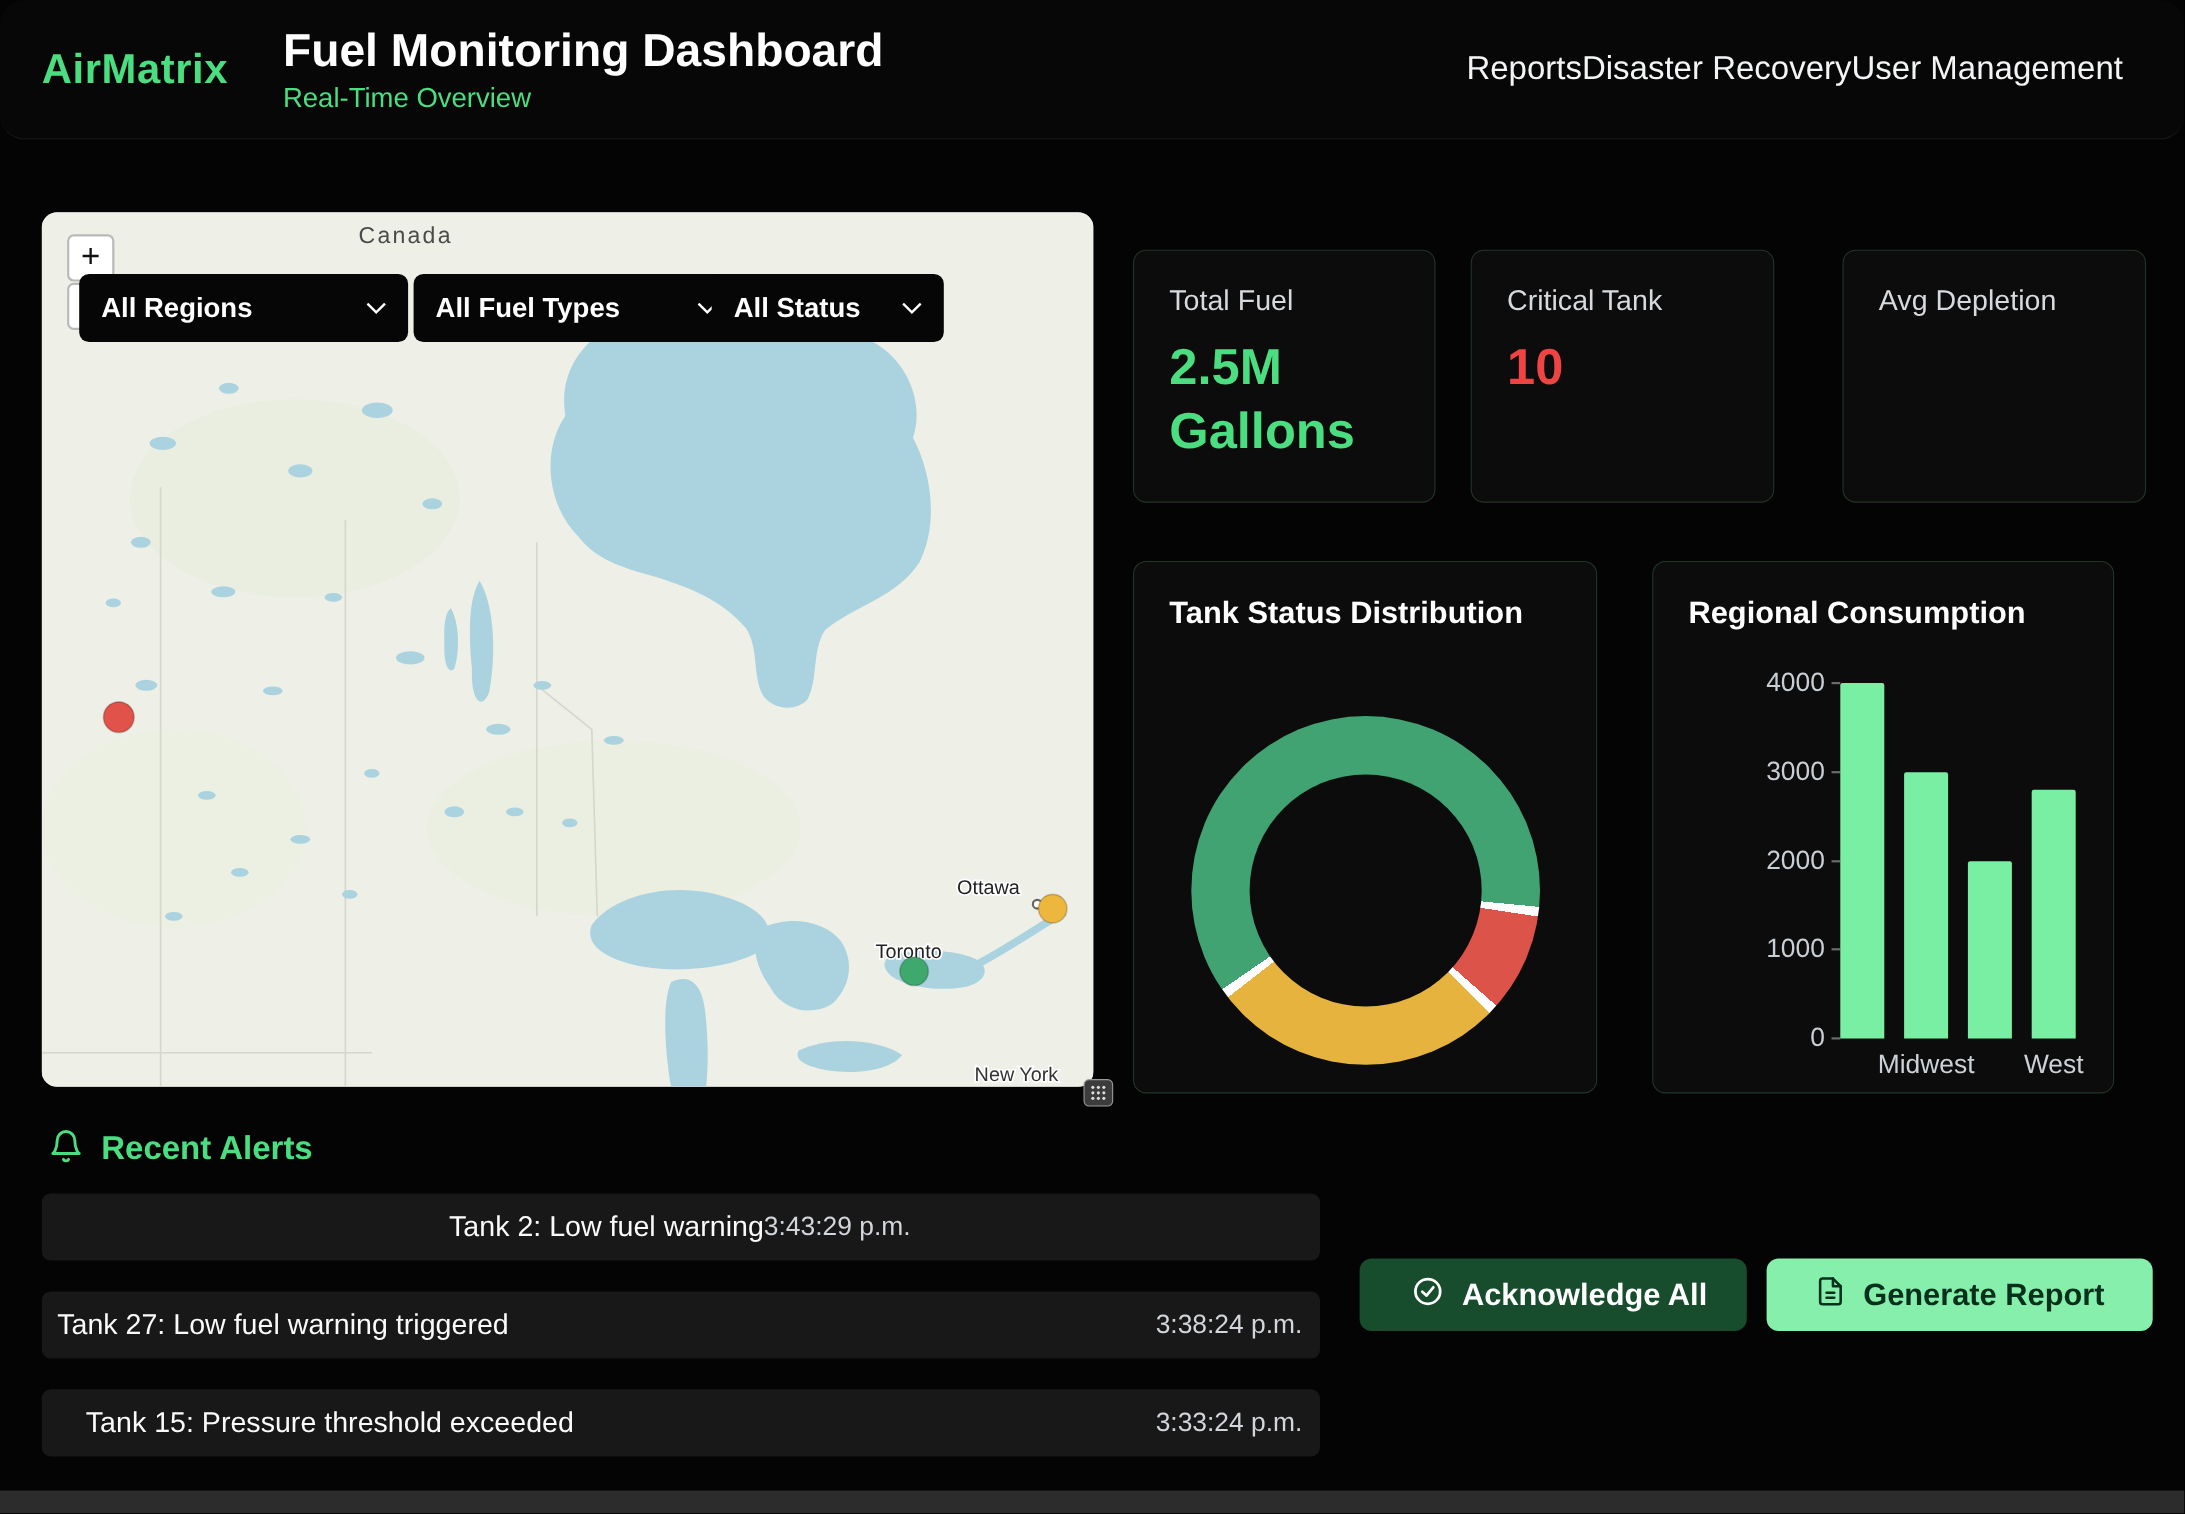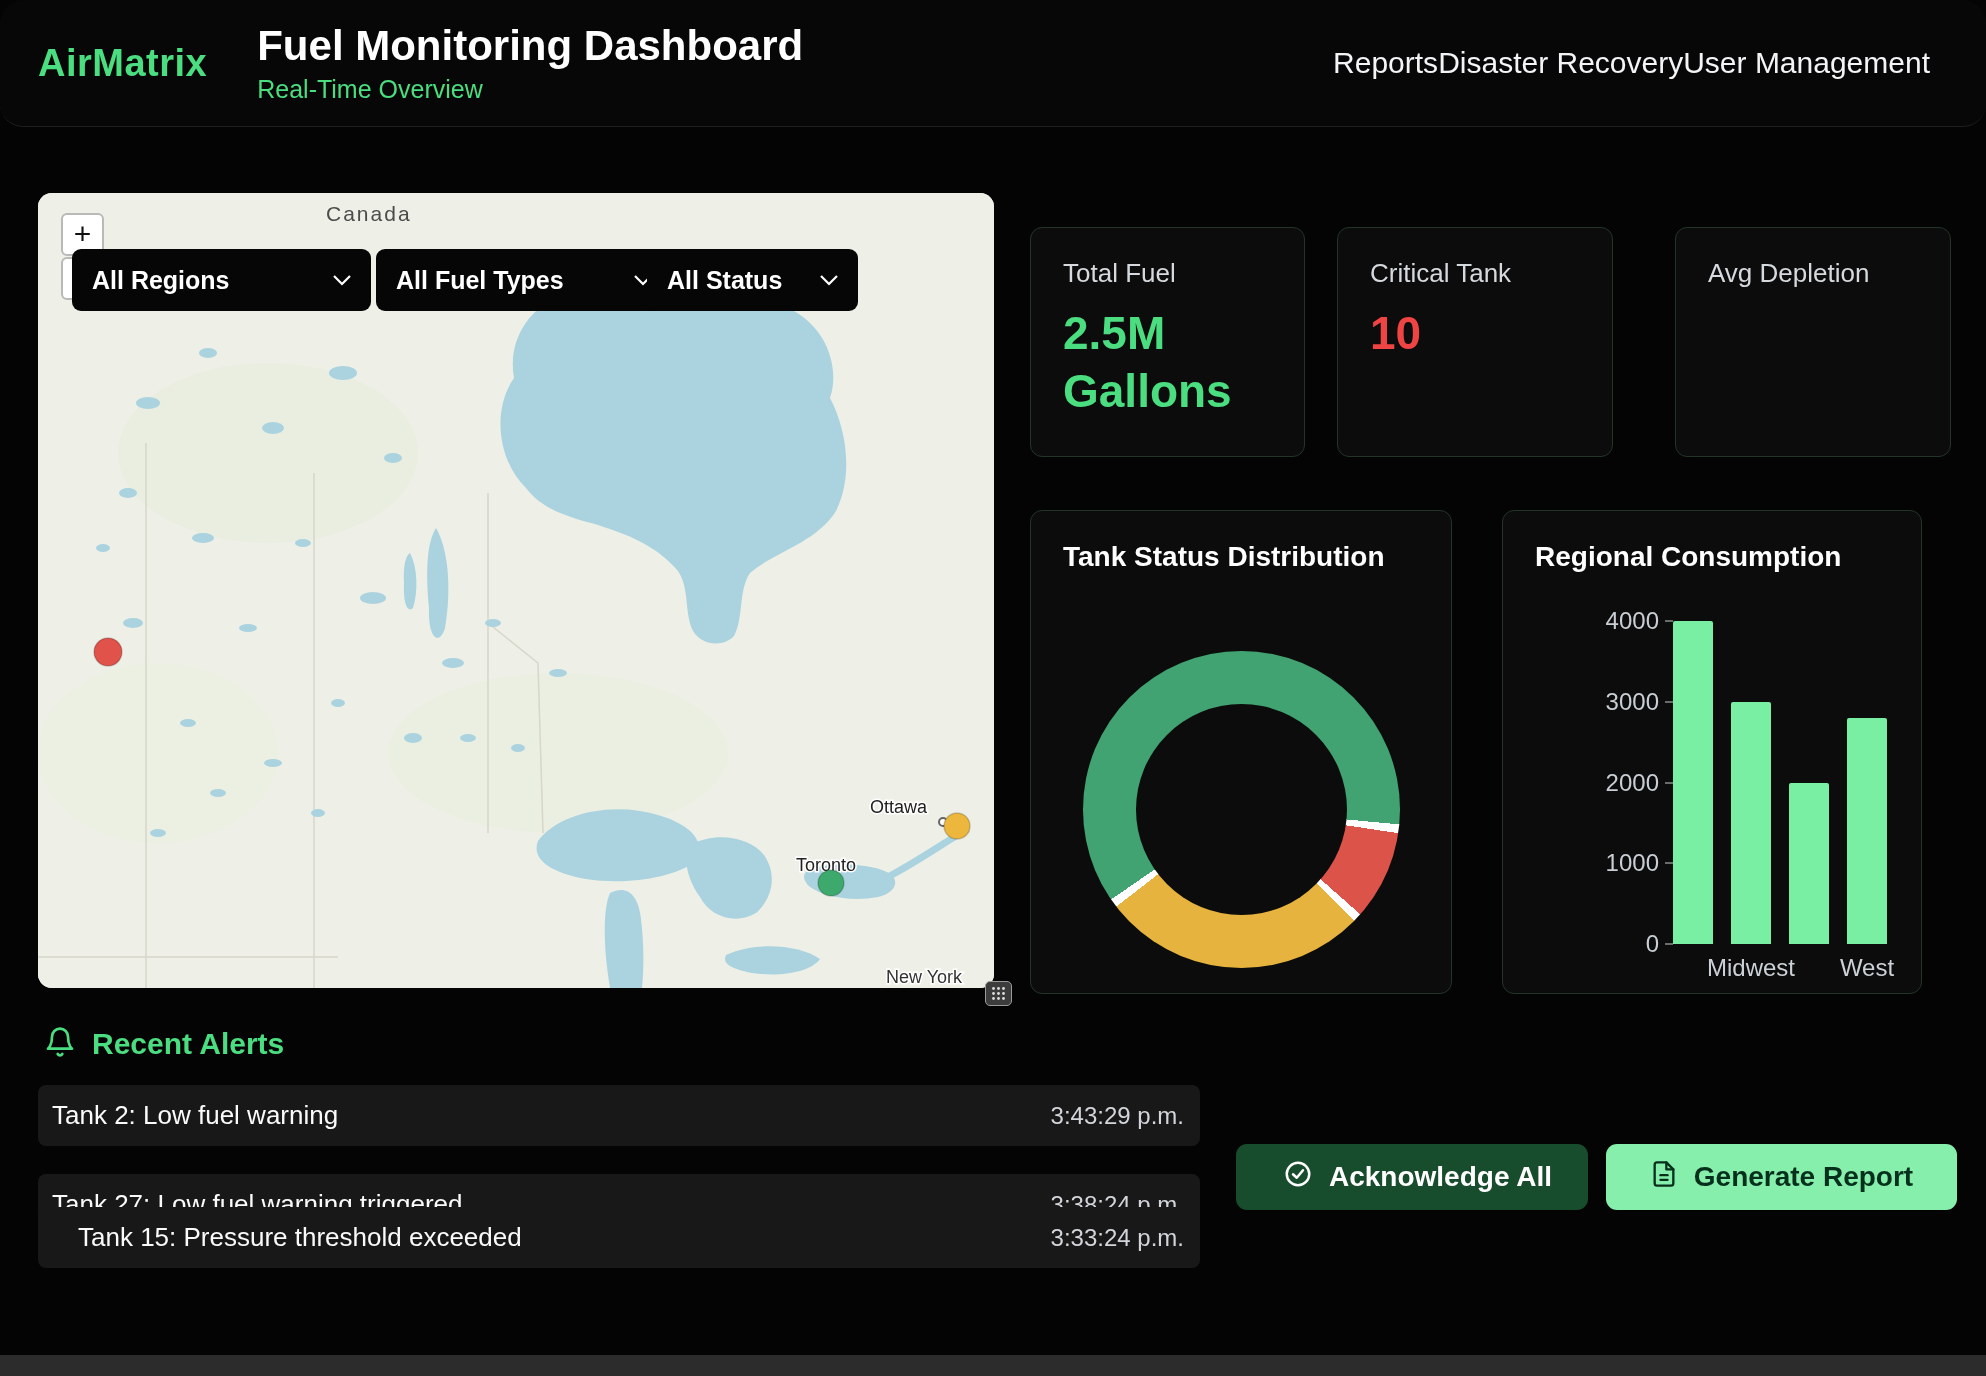--- a/index.html
+++ b/index.html
@@ -65,21 +65,21 @@
   .bar { width:40px; border-radius:2px 2px 0 0; }
   .bar-xlabels { position:absolute; left:170px; top:443px; width:216px; display:flex; gap:18px; }
   .bar-xlabel { width:40px; display:flex; justify-content:center; font-size:24px; color:#ccd1d7; white-space:nowrap; }
 
   
   .alerts-header { position:absolute; left:44px; top:1026px; display:flex; align-items:center; gap:16px; }
   .alerts-title { font-size:30px; font-weight:bold; color:#4ade80; }
   .alert-row { position:absolute; left:38px; width:1162px; height:61px; background:#181818;
                border-radius:8px; display:flex; align-items:center; justify-content:space-between;
                padding:0 16px 0 14px; }
-  .alert-row-1 { top:1085px; } .alert-row-2 { top:1174px; } .alert-row-3 { top:1207px;padding-left:40px; }
+  .alert-row-1 { top:1085px;justify-content:center; } .alert-row-2 { top:1174px; } .alert-row-3 { top:1263px;padding-left:40px; }
   .alert-msg { font-size:26px; color:#fafafa; }
   .alert-time { font-size:24px; color:#d2d5da; }
 
   .btn { position:absolute; top:1144px; height:66px; border-radius:11px; display:flex;
          align-items:center; justify-content:center; gap:16px; font-size:28px; font-weight:bold;
          border:none; cursor:pointer; font-family:inherit; }
   .btn-ack { left:1236px; width:352px; background:#174c2c; color:#fff;padding-left:11px; }
   .btn-gen { left:1606px; width:351px; background:#86efac; color:#06301b; }
 
   .bottom-bar { position:absolute; left:0; top:1355px; width:1986px; height:21px; background:#2c2c2c; }

